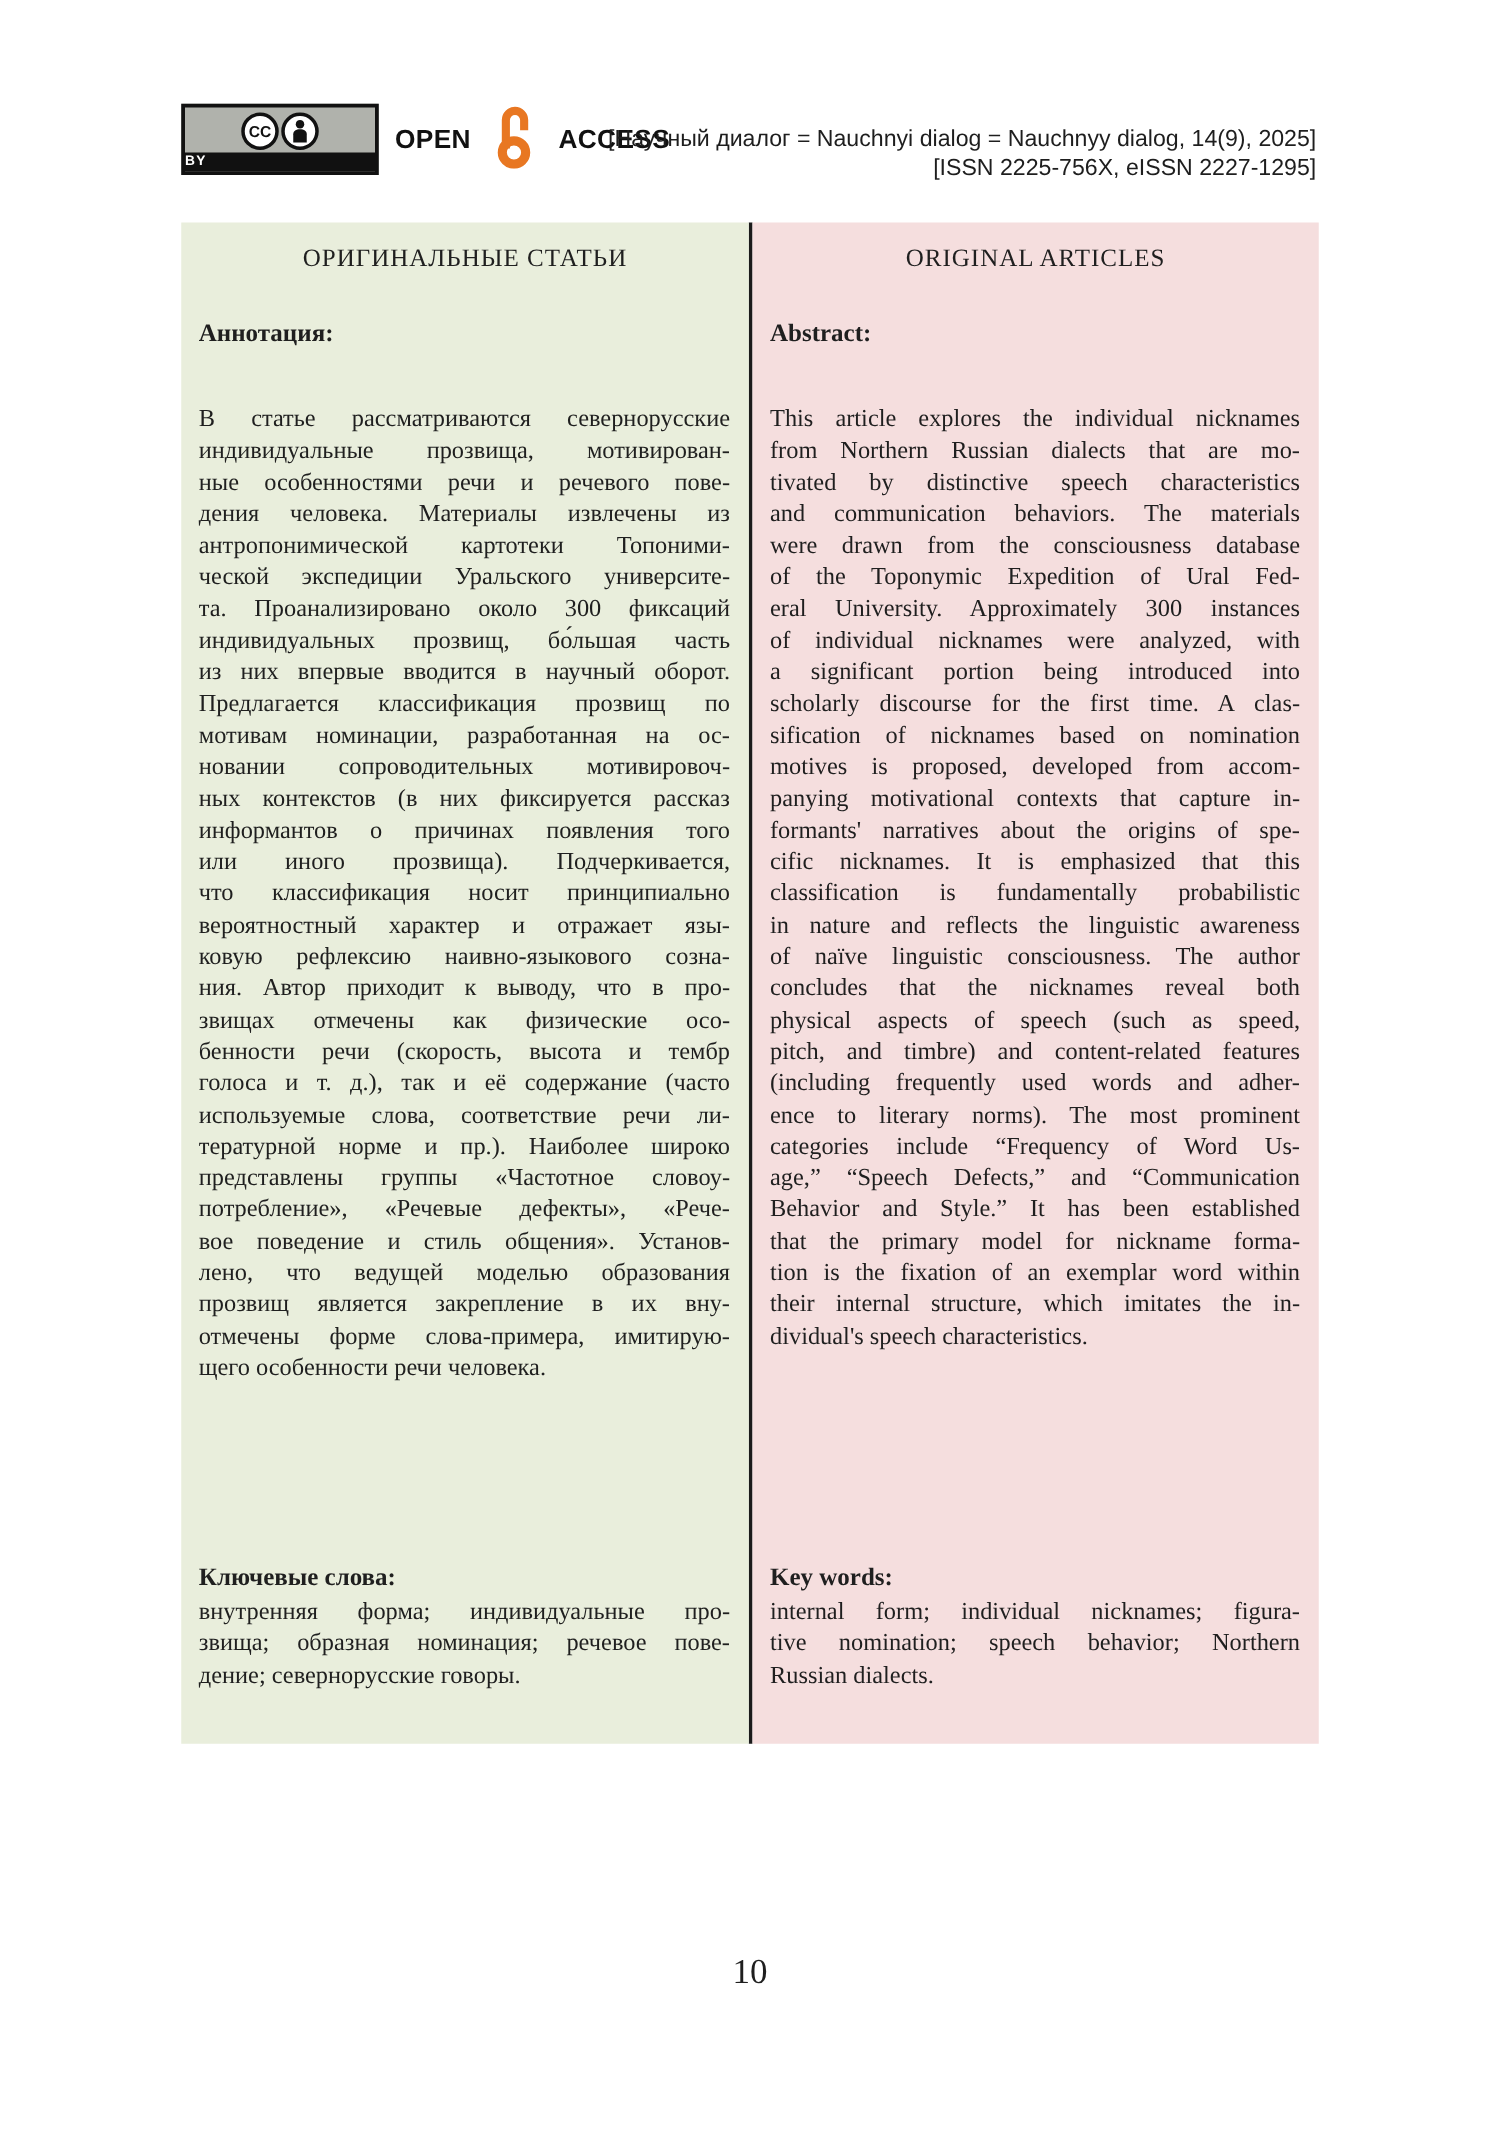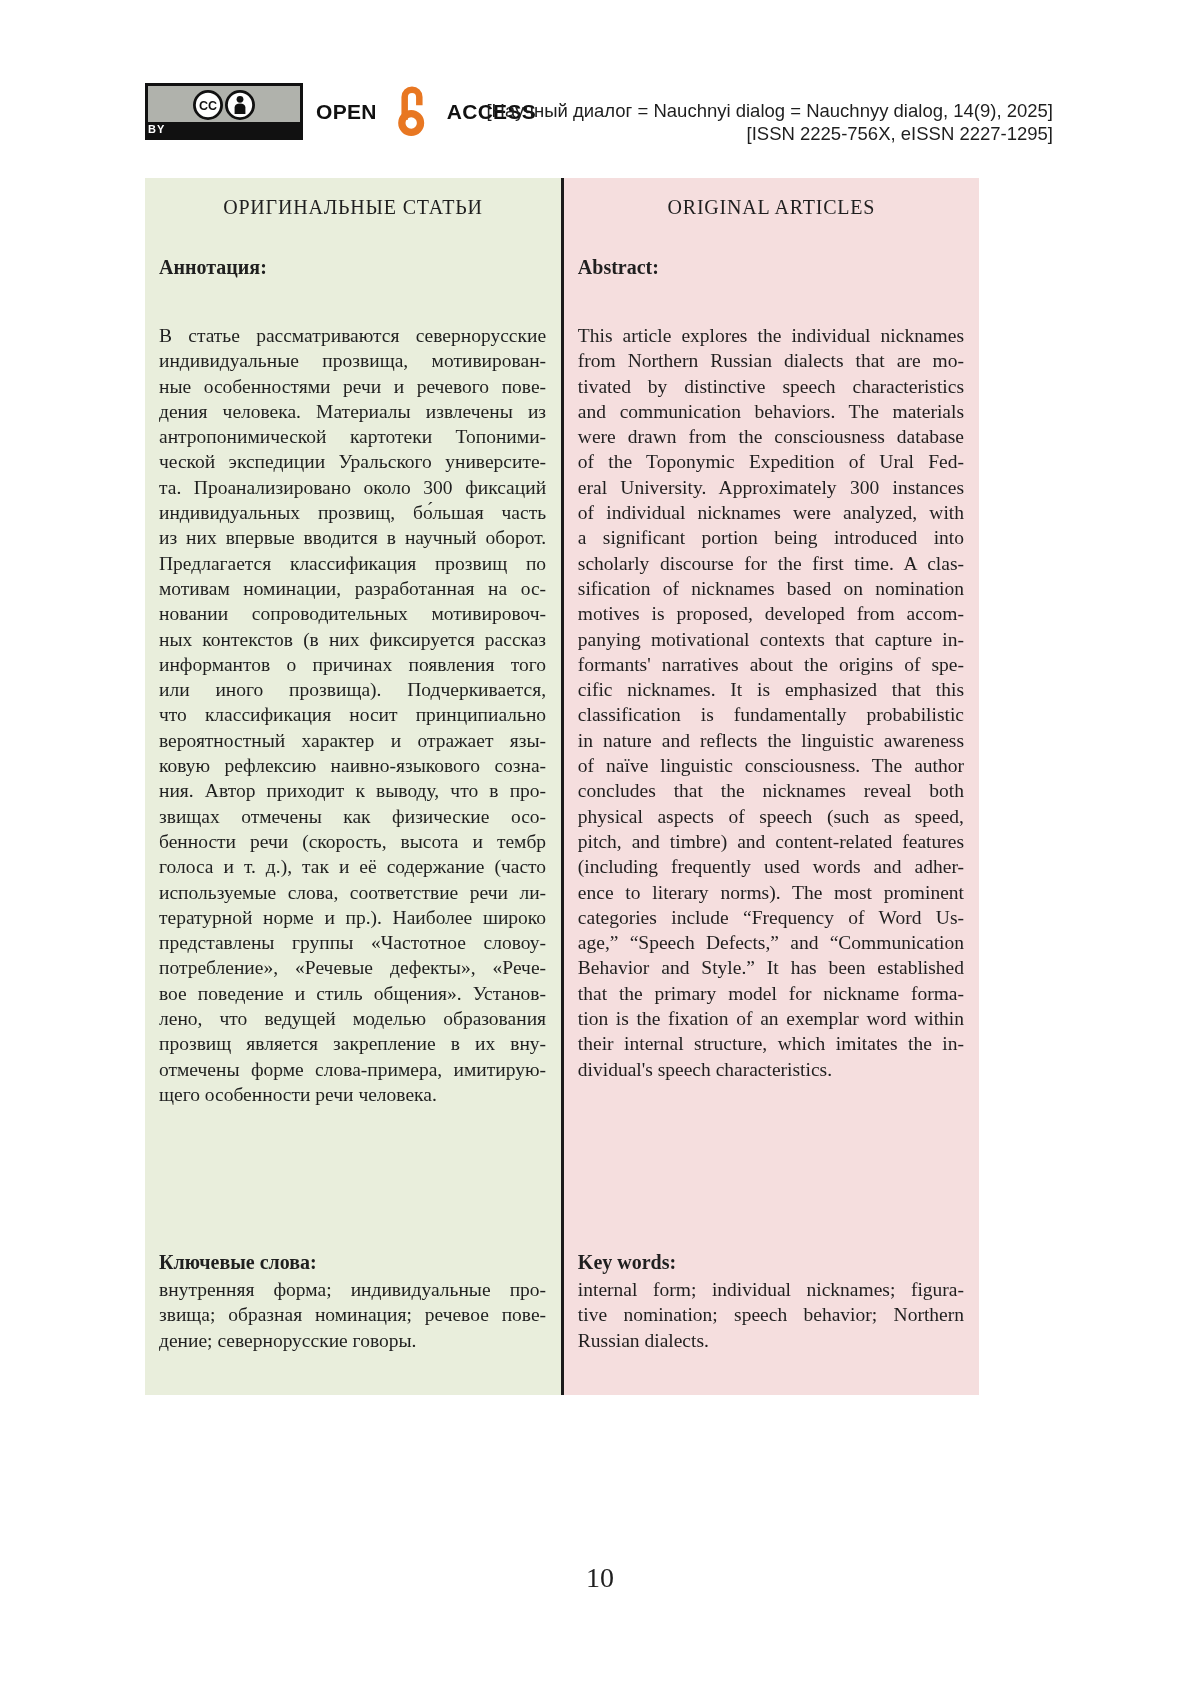--- a/index.html
+++ b/index.html
@@ -22,21 +22,21 @@
   .oa-logo{
     position:absolute;left:316px;top:84px;height:56px;display:flex;align-items:center;gap:17px;
     font-family:"Liberation Sans",sans-serif;font-weight:bold;font-size:21px;letter-spacing:0.3px;color:#111;
   }
   .lock-stroke{stroke:var(--accent-orange,#e87722);}
   .citation{
     position:absolute;top:99px;right:147px;text-align:right;
     font-family:"Liberation Sans",sans-serif;font-size:18.5px;line-height:23px;color:#1e1e1e;
   }
   
-  .columns{position:absolute;left:145px;top:178px;width:834px;height:1217px;display:flex;}
+  .columns{position:absolute;left:145px;top:178px;width:910px;height:1217px;display:flex;}
   .col{position:relative;height:100%;}
   .col-left{width:454px;background:var(--left-bg,#e9eedc);}
   .divider{width:3px;height:100%;background:var(--divider,#1b1b1b);}
   .col-right{width:453px;background:var(--right-bg,#f5dede);}
   .col-title{
     position:absolute;top:18px;left:0;right:0;text-align:center;
     font-size:20px;letter-spacing:0.8px;white-space:nowrap;
   }
   .abs-label{position:absolute;top:78px;left:14px;font-weight:bold;font-size:20px;}
   .abs-body{position:absolute;top:145px;left:14px;right:15px;font-size:19.5px;}

